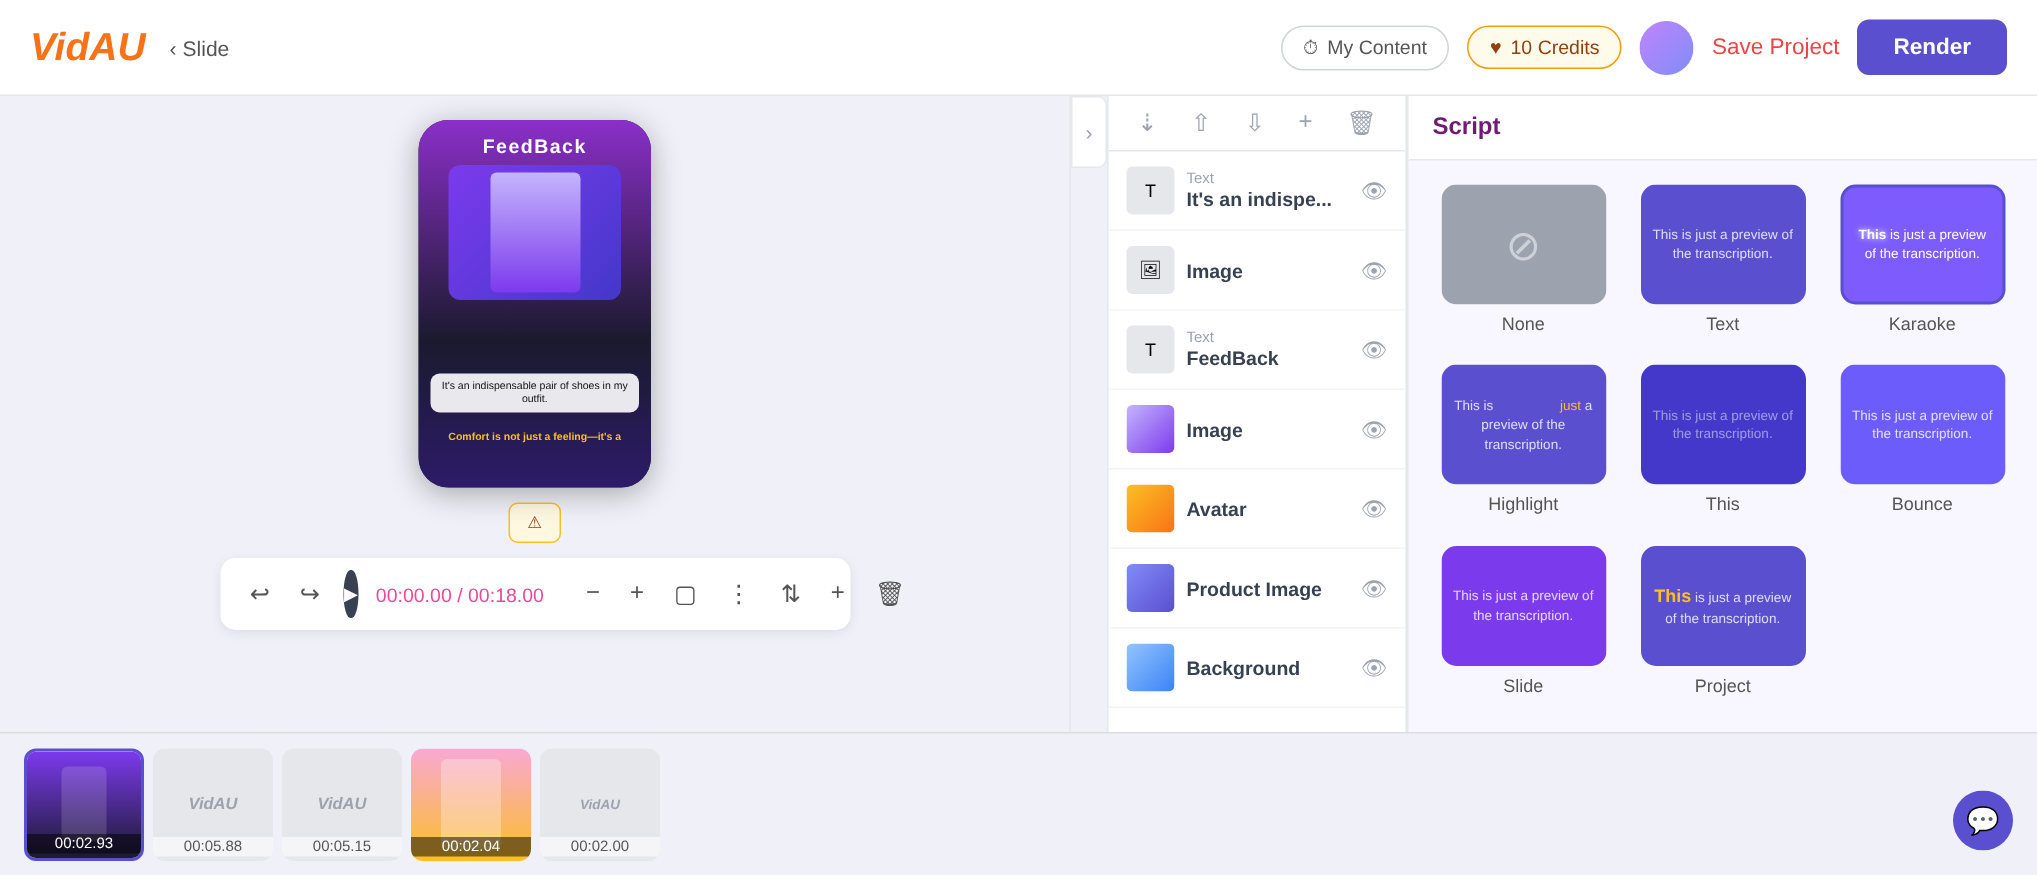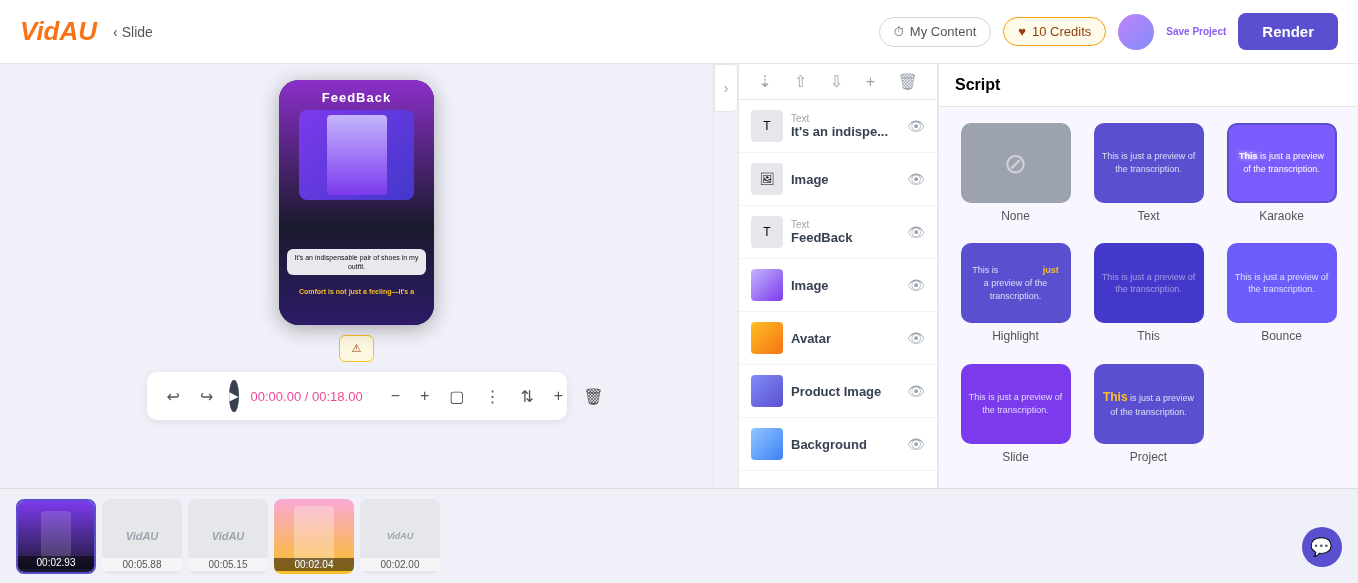--- a/index.html
+++ b/index.html
@@ -19,21 +19,21 @@
     .my-content-btn {
       display: flex; align-items: center; gap: 6px; border: 1px solid #d1d5db;
       border-radius: 20px; padding: 6px 14px; font-size: 13px; color: #555; cursor: pointer; background: #fff;
     }
     .credits-btn {
       display: flex; align-items: center; gap: 6px; border: 1px solid #f59e0b;
       border-radius: 20px; padding: 6px 14px; font-size: 13px; color: #92400e; cursor: pointer; background: #fffbeb;
     }
     .avatar { width: 36px; height: 36px; border-radius: 50%; background: #c084fc; overflow: hidden; cursor: pointer; }
     .avatar-img { width: 100%; height: 100%; object-fit: cover; background: linear-gradient(135deg, #c084fc, #818cf8); }
-    .save-btn { border: none; background: none; font-size: 10px; color: #8b5cf6; cursor: pointer; font-weight: 700; }
+    .save-btn { border: none; background: none; font-size: 15px; color: #ef4444; cursor: pointer; font-weight: 400; }
     .render-btn { background: #5a4fcf; color: #fff; border: none; border-radius: 8px; padding: 10px 24px; font-size: 15px; font-weight: 700; cursor: pointer; text-align: right; }
 
     
     .main { display: flex; flex: 1; overflow: hidden; }
 
     
     .preview-area {
       flex: 1; display: flex; flex-direction: column; align-items: center; justify-content: flex-start;
       padding: 16px; position: relative; min-width: 0;
     }
@@ -131,21 +131,21 @@
     .thumb-avatar { width: 100%; height: 100%; background: linear-gradient(135deg, #fbbf24, #f97316); }
     .thumb-product { width: 100%; height: 100%; background: linear-gradient(135deg, #818cf8, #5a4fcf); }
     .thumb-bg { width: 100%; height: 100%; background: linear-gradient(135deg, #93c5fd, #3b82f6); }
 
     
     .script-panel {
       width: 420px; background: #f8f7ff; border-left: 1px solid #e5e7eb;
       display: flex; flex-direction: column; overflow: hidden;
     }
     .script-header {
-      padding: 12px 16px; font-size: 16px; font-weight: 700; color: #000000;
+      padding: 12px 16px; font-size: 16px; font-weight: 700; color: #701a75;
       border-bottom: 1px solid #e5e7eb; background: #fff; flex-shrink: 0;
     }
     .script-grid {
       display: grid; grid-template-columns: 1fr 1fr 1fr; gap: 12px; padding: 16px;
       overflow-y: auto; flex: 1;
     }
     .script-option {
       display: flex; flex-direction: column; align-items: center; gap: 6px; cursor: pointer;
     }
     .script-card {
@@ -158,21 +158,21 @@
     .script-card.color-card { background: #5a4fcf; }
     .script-card.karaoke-card { background: #7c5cfc; border-color: #5a4fcf; }
     .script-card.highlight-card { background: #5a4fcf; }
     .script-card.fade-card { background: #4338ca; }
     .script-card.bounce-card { background: #6d5cfc; }
     .script-card.slide-card { background: #7c3aed; }
     .script-card.enlarge-card { background: #5a4fcf; }
     .script-card-text {
       color: rgba(255,255,255,0.8); font-size: 9px; text-align: center; padding: 6px; line-height: 1.4;
     }
-    .script-card-text .highlight { color: #fbbf24; font-weight: 700; margin-left: 42px; }
+    .script-card-text .highlight { color: #fbbf24; font-weight: 400; margin-left: 42px; }
     .none-icon { font-size: 28px; color: rgba(255,255,255,0.5); }
     .script-label { font-size: 12px; color: #555; font-weight: 500; }
     .karaoke-text { color: white; font-size: 9px; text-align: center; padding: 6px; line-height: 1.5; }
     .karaoke-text .k-highlight { color: #fff; font-weight: 900; text-shadow: 0 0 4px #fff; }
 
     
     .script-panel ::-webkit-scrollbar { width: 6px; }
     .script-panel ::-webkit-scrollbar-track { background: transparent; }
     .script-panel ::-webkit-scrollbar-thumb { background: #c4b5fd; border-radius: 3px; }
 

